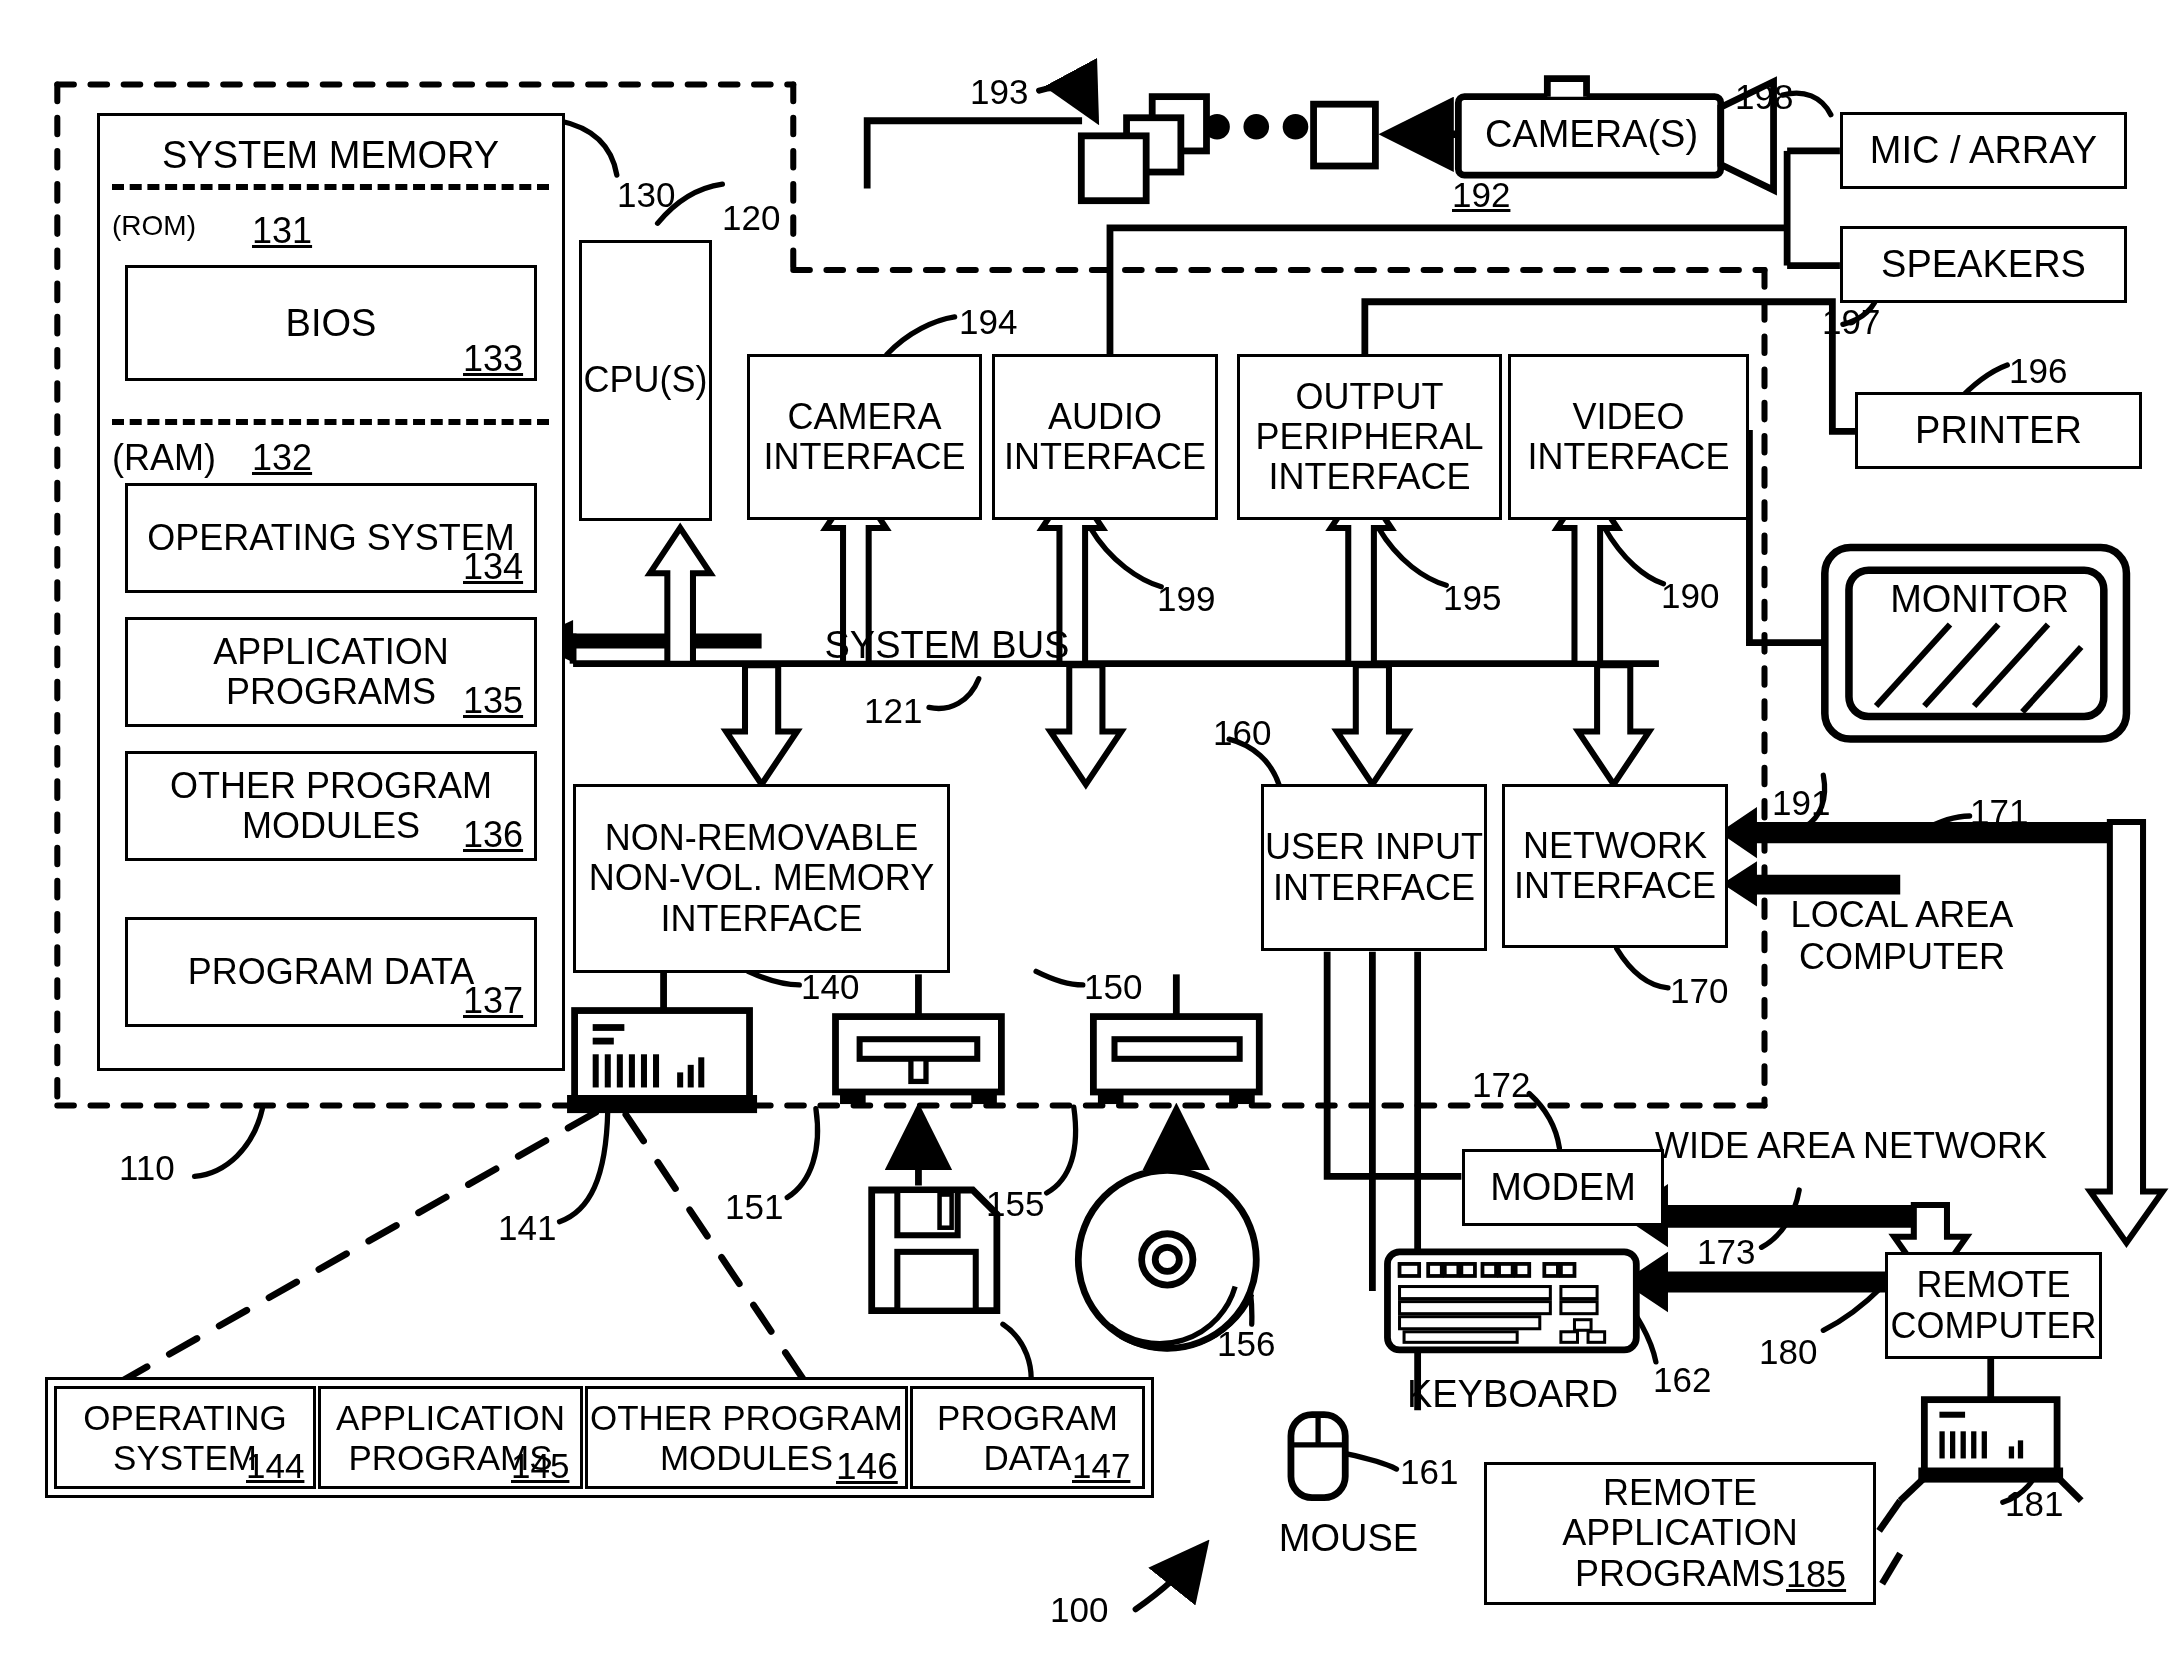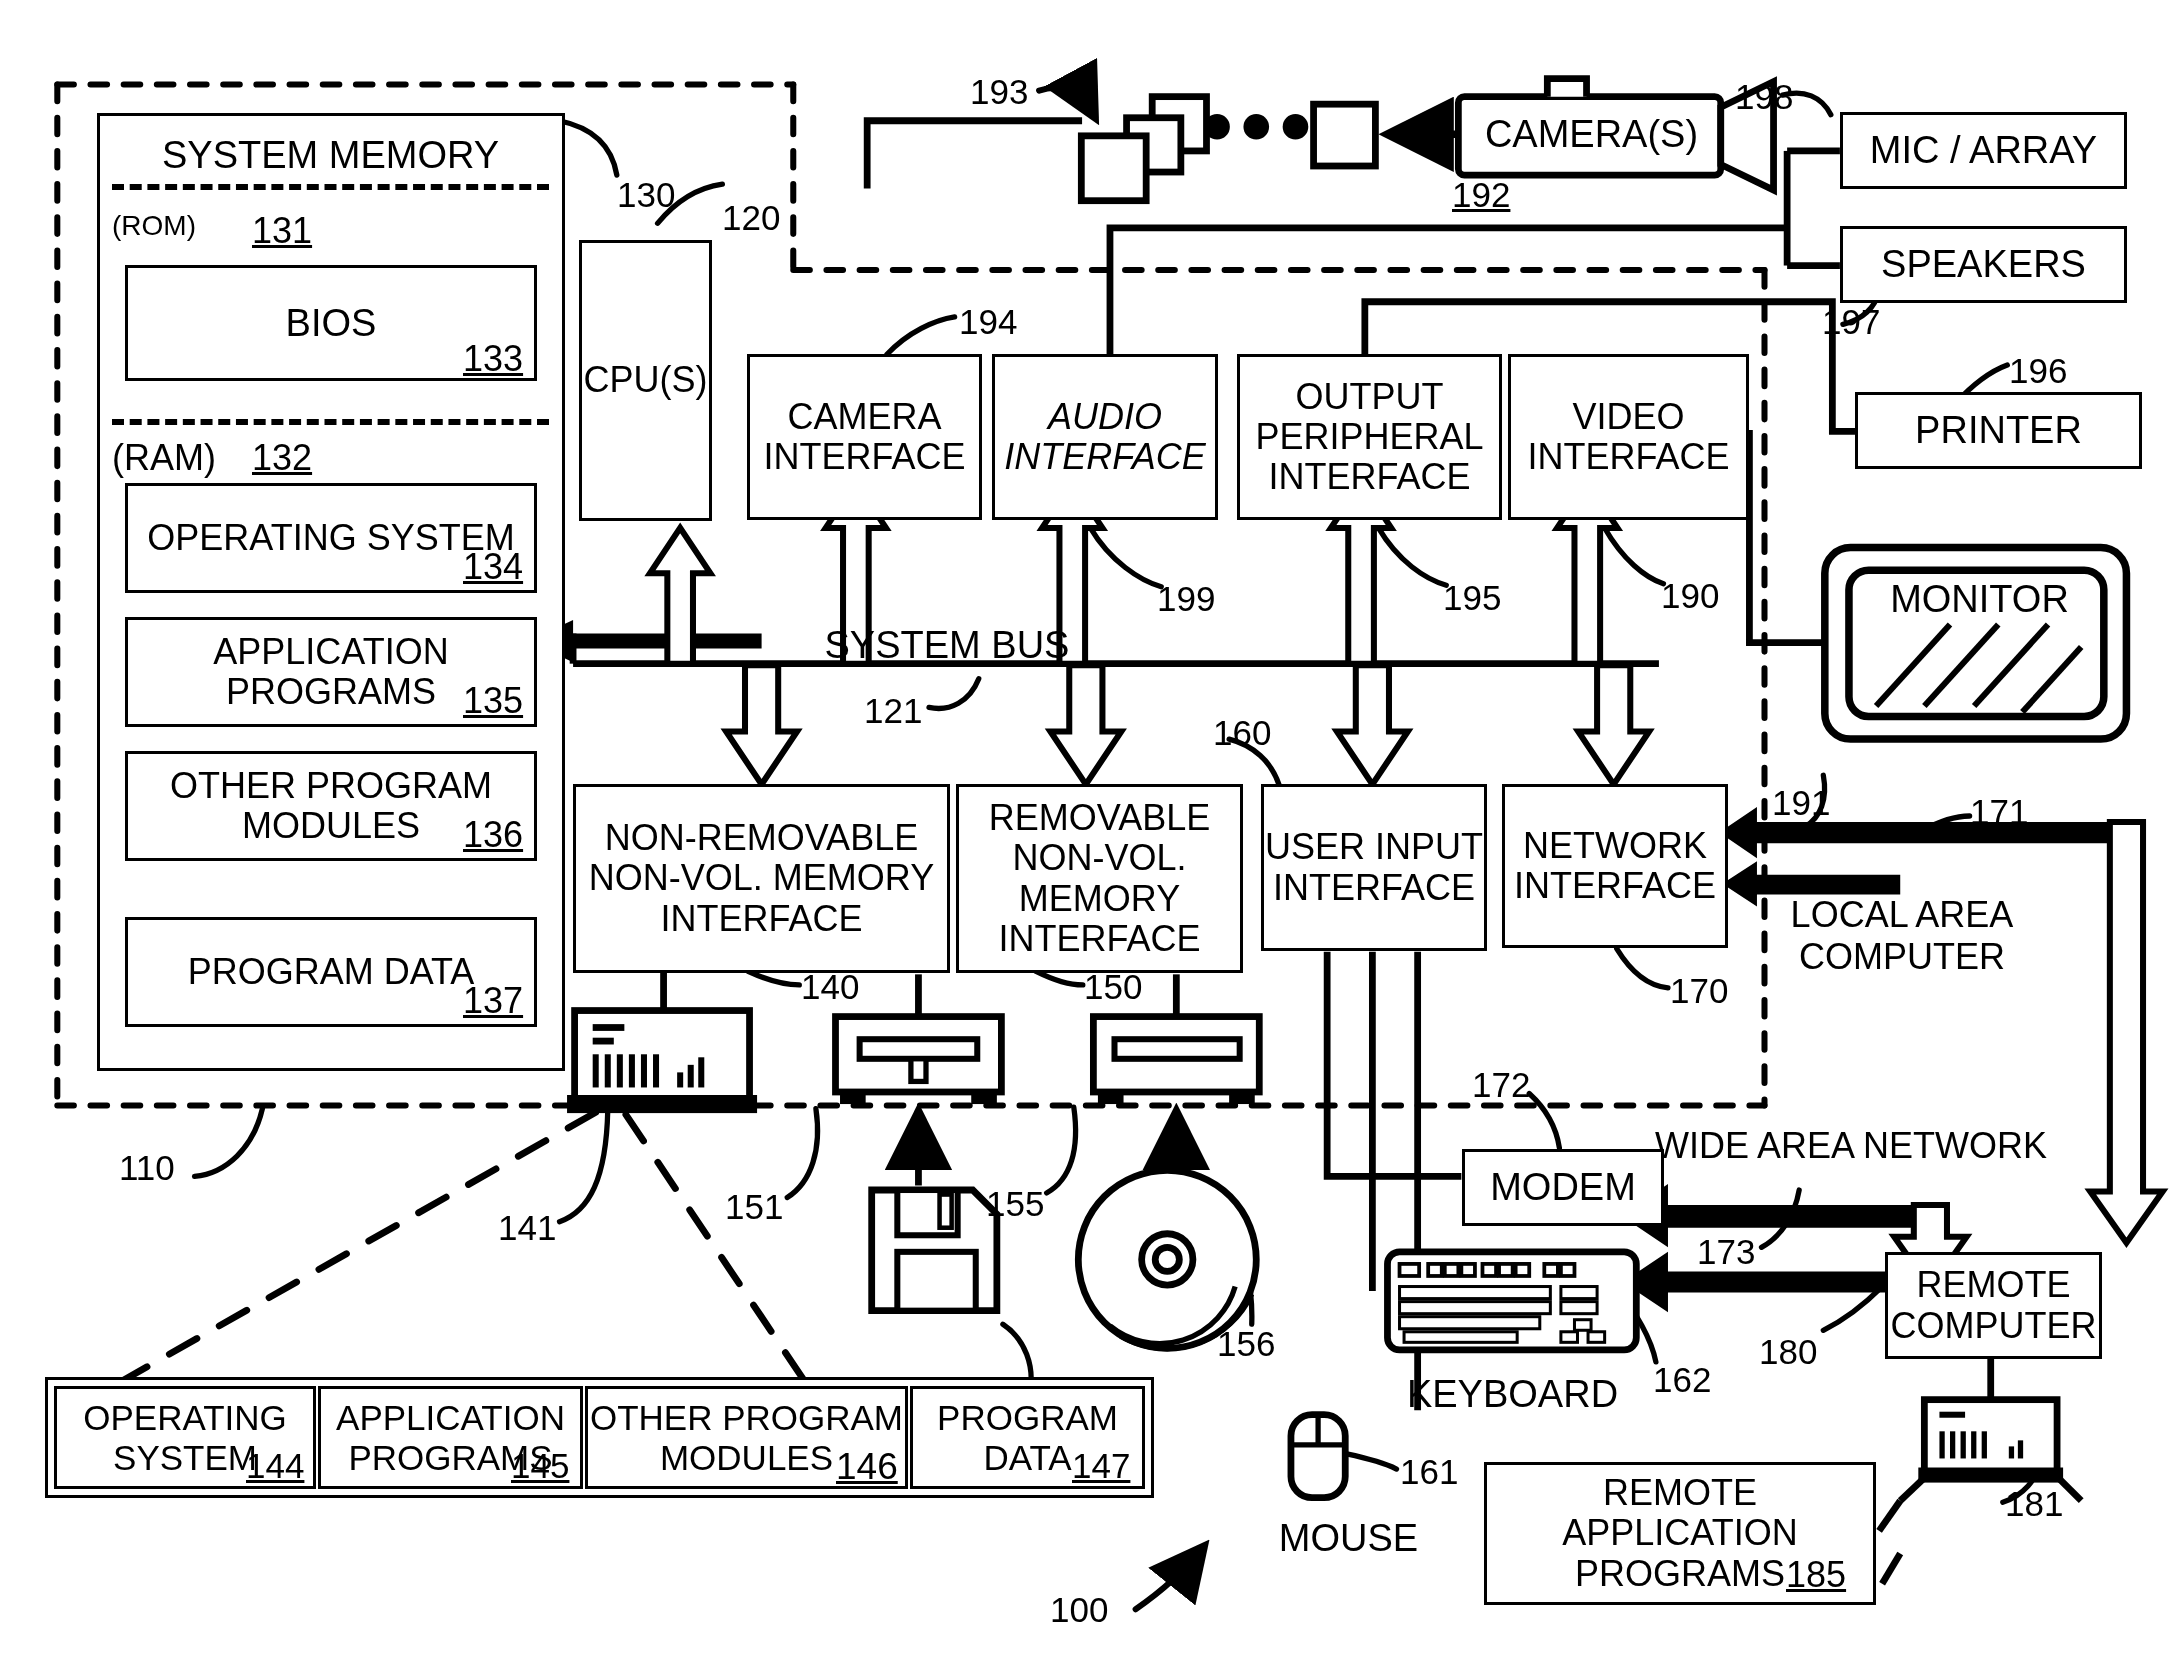--- a/index.html
+++ b/index.html
@@ -444,21 +444,21 @@
 
   <div class="box" style="left:579px;top:240px;width:133px;height:281px;">
     <span class="lbl" style="font-size:36px;">CPU(S)</span>
   </div>
 
   <div class="box" style="left:747px;top:354px;width:235px;height:166px;">
     <span class="lbl" style="font-size:36px;">CAMERA INTERFACE</span>
   </div>
   <div class="refnum" style="left:959px;top:302px;">194</div>
 
-  <div class="box" style="left:992px;top:354px;width:226px;height:166px;font-style:italic;">
+  <div class="box" style="left:992px;top:354px;width:226px;height:166px;">
     <span class="lbl" style="font-size:36px;">AUDIO INTERFACE</span>
   </div>
   <div class="refnum" style="left:1157px;top:579px;">199</div>
 
   <div class="box" style="left:1237px;top:354px;width:265px;height:166px;">
     <span class="lbl" style="font-size:36px;">OUTPUT PERIPHERAL INTERFACE</span>
   </div>
   <div class="refnum" style="left:1443px;top:578px;">195</div>
 
   <div class="box" style="left:1508px;top:354px;width:241px;height:166px;">
@@ -467,23 +467,20 @@
   <div class="refnum" style="left:1661px;top:576px;">190</div>
 
   <div class="plain" style="left:819px;top:624px;width:256px;font-size:38px;">SYSTEM BUS</div>
   <div class="refnum" style="left:864px;top:691px;">121</div>
 
   <div class="box" style="left:573px;top:784px;width:377px;height:189px;">
     <span class="lbl" style="font-size:36px;">NON-REMOVABLE NON-VOL. MEMORY INTERFACE</span>
   </div>
   <div class="refnum" style="left:801px;top:967px;">140</div>
 
-  <div class="box" style="left:956px;top:784px;width:287px;height:189px;">
-    <span class="lbl" style="font-size:36px;">REMOVABLE NON-VOL. MEMORY INTERFACE</span>
-  </div>
   <div class="refnum" style="left:1084px;top:967px;">150</div>
 
   <div class="box" style="left:1261px;top:784px;width:226px;height:167px;">
     <span class="lbl" style="font-size:36px;">USER INPUT INTERFACE</span>
   </div>
   <div class="refnum" style="left:1213px;top:713px;">160</div>
 
   <div class="box" style="left:1502px;top:784px;width:226px;height:164px;">
     <span class="lbl" style="font-size:36px;">NETWORK INTERFACE</span>
   </div>

